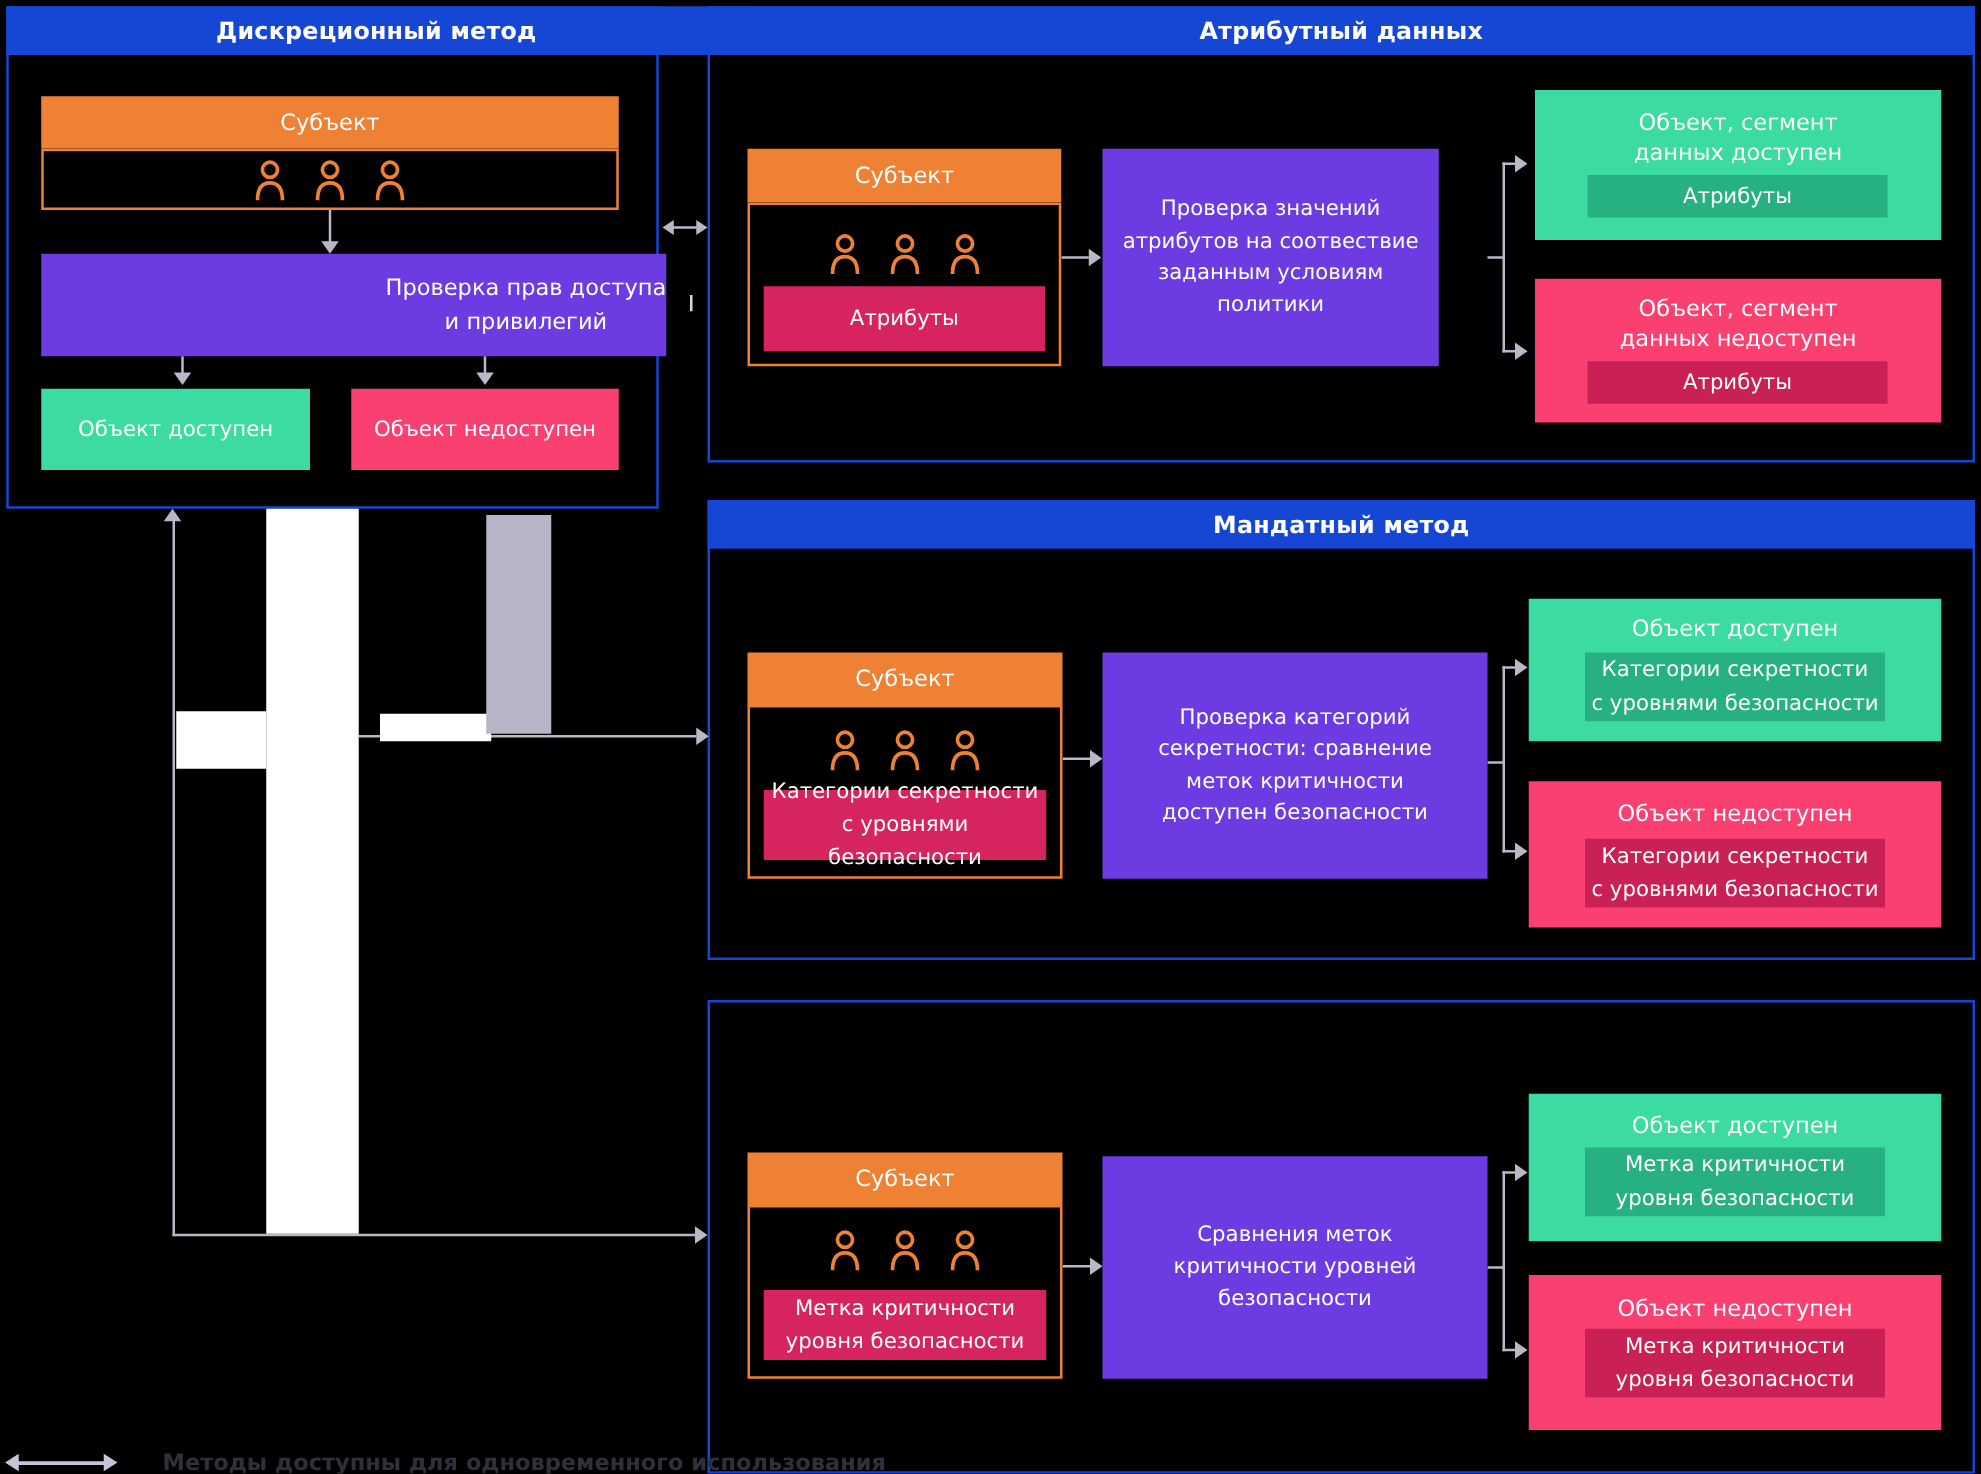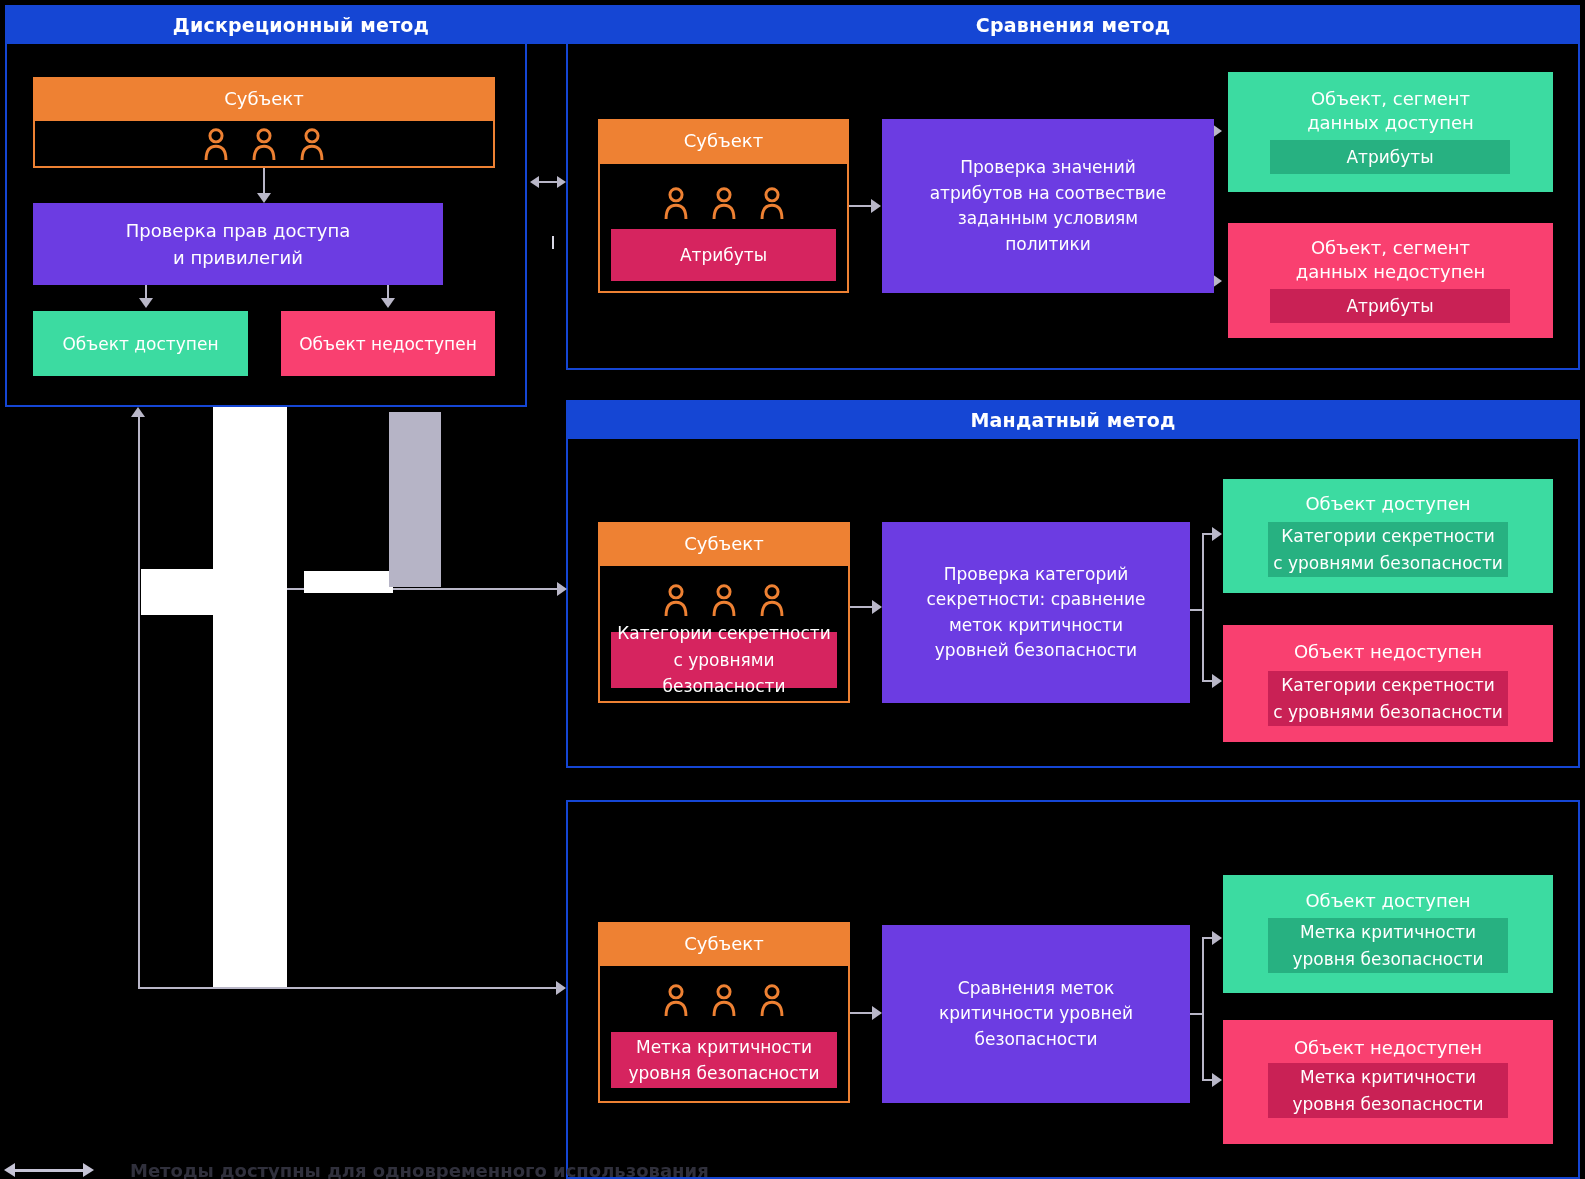--- a/index.html
+++ b/index.html
@@ -75,38 +75,38 @@
         <circle cx="15" cy="9" r="7" fill="none" stroke="#ee8133" stroke-width="3.4"></circle>
         <path d="M3.5 37 C3.5 25.5 8 21 15 21 C22 21 26.5 25.5 26.5 37" fill="none" stroke="#ee8133" stroke-width="3.4"></path>
       </svg>
     <svg class="person" width="26" height="33" viewBox="0 0 30 38">
         <circle cx="15" cy="9" r="7" fill="none" stroke="#ee8133" stroke-width="3.4"></circle>
         <path d="M3.5 37 C3.5 25.5 8 21 15 21 C22 21 26.5 25.5 26.5 37" fill="none" stroke="#ee8133" stroke-width="3.4"></path>
       </svg>
   </div>
   <div class="abs vline" style="left:263px;top:168px;width:2px;height:26px;"></div>
   <div class="abs ah-down" style="left:257px;top:193px;"></div>
-  <div class="abs process" style="left:33px;top:203px;width:410px;height:82px;font-size:18px;">
+  <div class="abs process" style="left:33px;top:203px;width:500px;height:82px;font-size:18px;justify-content:flex-end;">
     <span class="pre">Проверка прав доступа
 и привилегий</span>
   </div>
   <div class="abs vline" style="left:145px;top:285px;width:2px;height:14px;"></div>
   <div class="abs ah-down" style="left:139px;top:298px;"></div>
   <div class="abs vline" style="left:387px;top:285px;width:2px;height:14px;"></div>
   <div class="abs ah-down" style="left:381px;top:298px;"></div>
   <div class="abs result green" style="left:33px;top:311px;width:215px;height:65px;display:flex;align-items:center;justify-content:center;font-size:17px;">
     <span>Объект доступен</span>
   </div>
   <div class="abs result pink" style="left:281px;top:311px;width:214px;height:65px;display:flex;align-items:center;justify-content:center;font-size:17px;">
     <span>Объект недоступен</span>
   </div>
 
   <div class="abs frame" style="left:566px;top:5px;width:1014px;height:365px;"></div>
   <div class="abs phead" style="left:566px;top:5px;width:1014px;height:39px;">
-    <span>Сравнения метод</span>
+    <span>Атрибутный данных</span>
   </div>
   <div class="abs subjhead" style="left:598px;top:119px;width:251px;height:43px;">
     <span>Субъект</span>
   </div>
   <div class="abs subjbody" style="left:598px;top:162px;width:251px;height:131px;"></div>
   <div class="abs iconrow" style="left:598px;top:183px;width:251px;height:40px;">
     <svg class="person" width="26" height="33" viewBox="0 0 30 38">
         <circle cx="15" cy="9" r="7" fill="none" stroke="#ee8133" stroke-width="3.4"></circle>
         <path d="M3.5 37 C3.5 25.5 8 21 15 21 C22 21 26.5 25.5 26.5 37" fill="none" stroke="#ee8133" stroke-width="3.4"></path>
       </svg>
@@ -117,21 +117,21 @@
     <svg class="person" width="26" height="33" viewBox="0 0 30 38">
         <circle cx="15" cy="9" r="7" fill="none" stroke="#ee8133" stroke-width="3.4"></circle>
         <path d="M3.5 37 C3.5 25.5 8 21 15 21 C22 21 26.5 25.5 26.5 37" fill="none" stroke="#ee8133" stroke-width="3.4"></path>
       </svg>
   </div>
   <div class="abs tag c1" style="left:611px;top:229px;width:225px;height:52px;">
     <span class="pre">Атрибуты</span>
   </div>
   <div class="abs hline" style="left:849px;top:205px;width:22px;height:2px;"></div>
   <div class="abs ah-right" style="left:871px;top:199px;"></div>
-  <div class="abs process" style="left:882px;top:119px;width:332px;height:174px;">
+  <div class="abs process" style="left:882px;top:119px;width:269px;height:174px;">
     <span class="pre">Проверка значений
 атрибутов на соотвествие
 заданным условиям
 политики</span>
   </div>
   <div class="abs hline" style="left:1190px;top:205px;width:13px;height:2px;"></div>
   <div class="abs vline" style="left:1202px;top:130px;width:2px;height:152px;"></div>
   <div class="abs hline" style="left:1202px;top:130px;width:10px;height:2px;"></div>
   <div class="abs ah-right" style="left:1212px;top:124px;"></div>
   <div class="abs hline" style="left:1202px;top:280px;width:10px;height:2px;"></div>
@@ -176,21 +176,21 @@
   <div class="abs tag c1" style="left:611px;top:632px;width:226px;height:56px;">
     <span class="pre">Категории секретности
 с уровнями безопасности</span>
   </div>
   <div class="abs hline" style="left:850px;top:606px;width:22px;height:2px;"></div>
   <div class="abs ah-right" style="left:872px;top:600px;"></div>
   <div class="abs process" style="left:882px;top:522px;width:308px;height:181px;">
     <span class="pre">Проверка категорий
 секретности: сравнение
 меток критичности
-уровней безопасности</span>
+доступен безопасности</span>
   </div>
   <div class="abs hline" style="left:1190px;top:609px;width:13px;height:2px;"></div>
   <div class="abs vline" style="left:1202px;top:533px;width:2px;height:149px;"></div>
   <div class="abs hline" style="left:1202px;top:533px;width:10px;height:2px;"></div>
   <div class="abs ah-right" style="left:1212px;top:527px;"></div>
   <div class="abs hline" style="left:1202px;top:680px;width:10px;height:2px;"></div>
   <div class="abs ah-right" style="left:1212px;top:674px;"></div>
   <div class="abs result green" style="left:1223px;top:479px;width:330px;height:114px;">
     <div class="rtitle" style="top:13px;">Объект доступен</div>
   </div>

